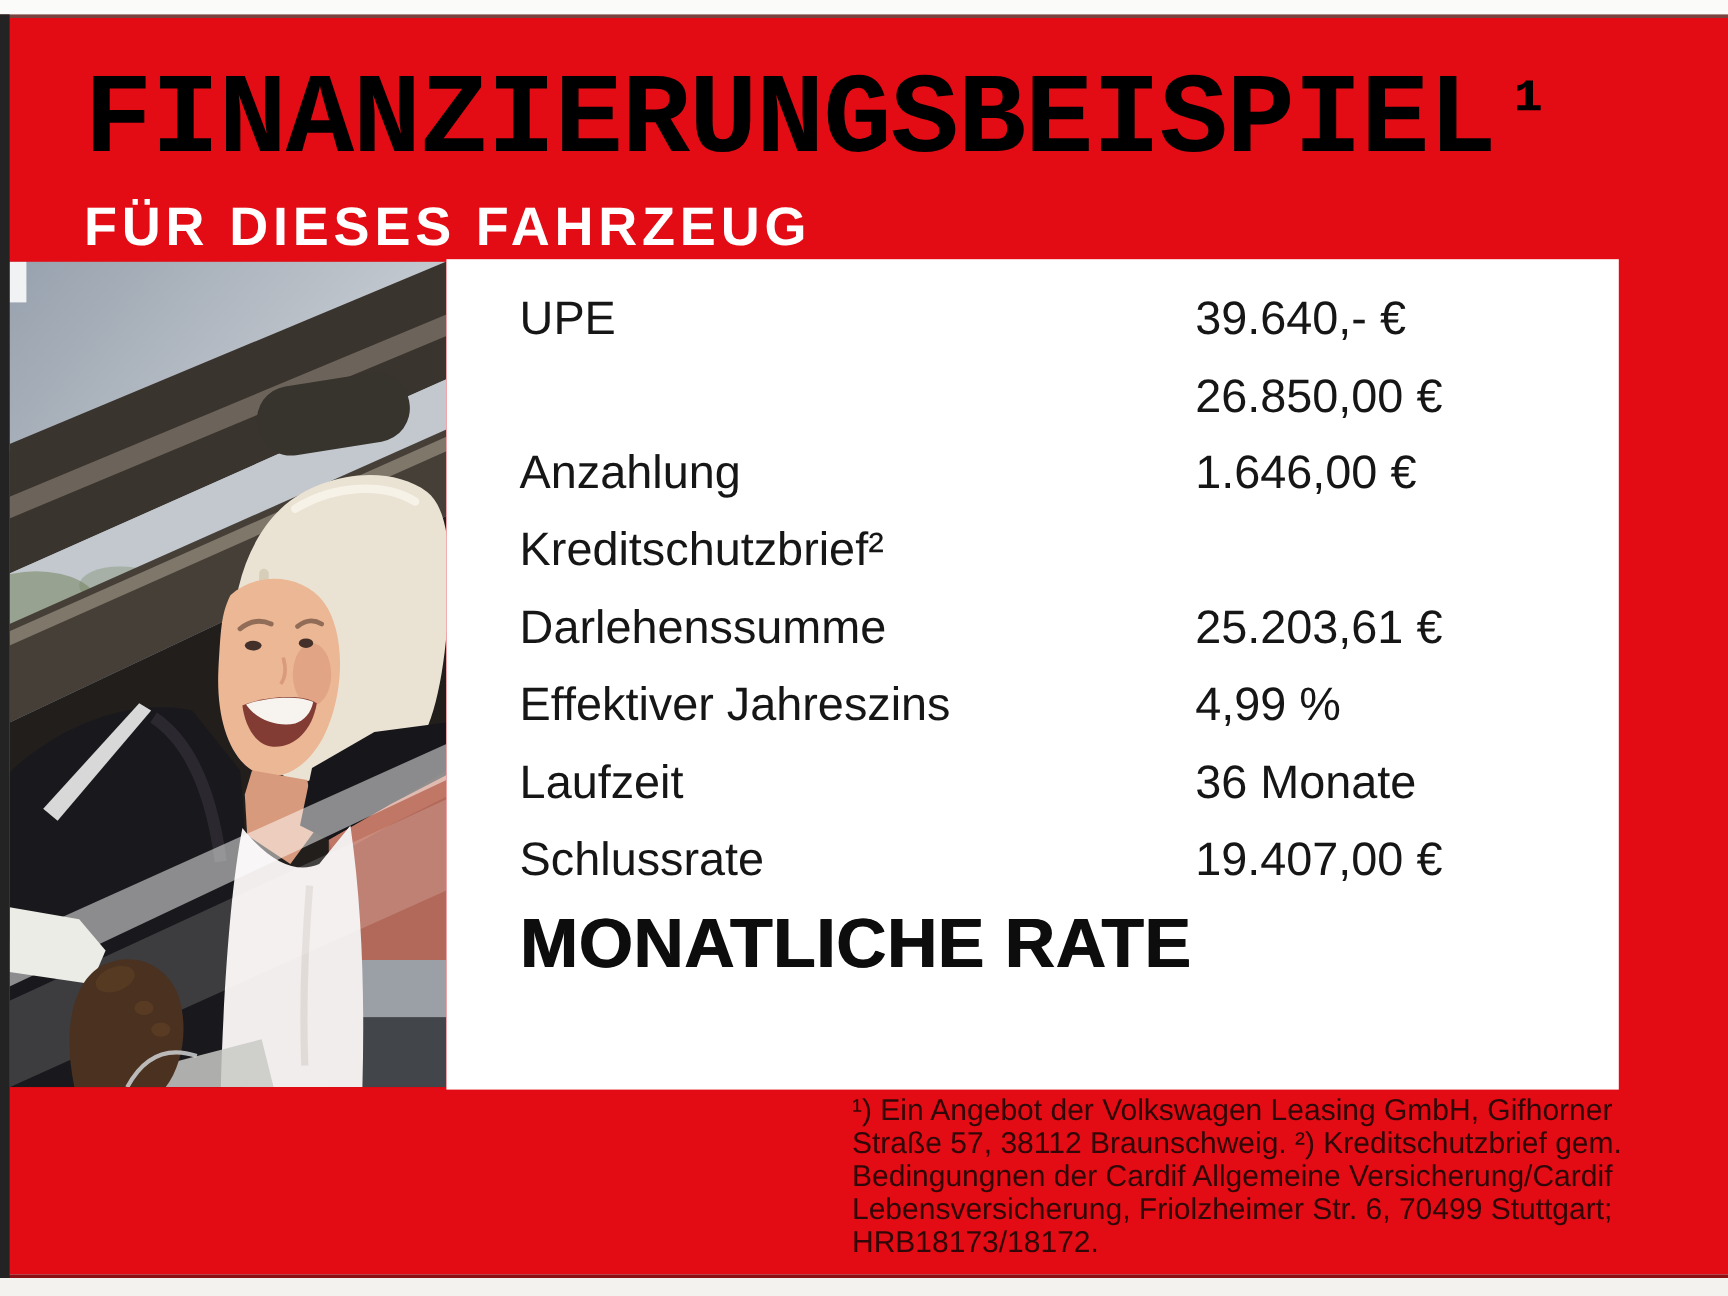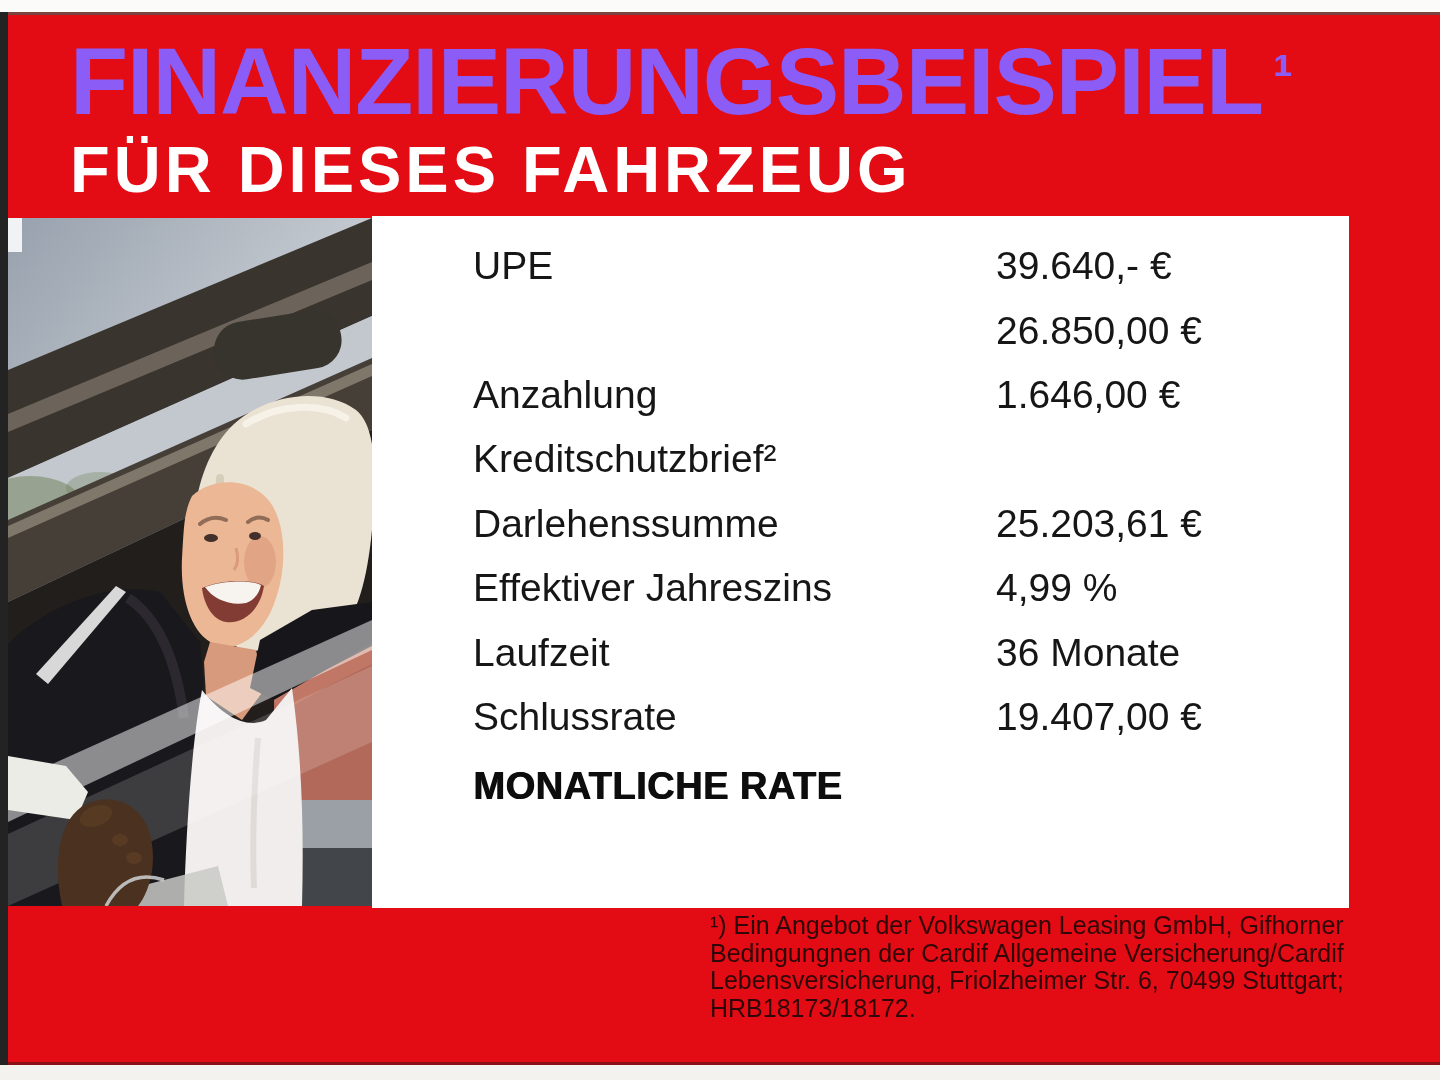--- a/index.html
+++ b/index.html
@@ -10,41 +10,41 @@
   }
   .abs{position:absolute;}
   
   .edge-top{left:0;top:12px;width:1440px;height:3px;background:#7a4340;}
   .red-bg{left:0;top:15px;width:1440px;height:1047px;background:#e30b14;}
   .edge-bottom{left:0;top:1062px;width:1440px;height:3px;background:#8a1016;}
   .strip-bottom{left:0;top:1065px;width:1440px;height:15px;background:#f4f2ef;}
   .left-bar{left:0;top:12px;width:8px;height:1053px;background:#232323;}
   
   .title{
-    left:70px;top:28px;width:1340px;color:#8b5cf6;font-weight:700;
-    font-size:95px;line-height:95px;letter-spacing:-1px;white-space:nowrap;
+    left:70px;top:46px;width:1340px;color:#000000;font-weight:700;
+    font-size:95px;line-height:95px;letter-spacing:-1px;white-space:nowrap;font-family:Liberation Mono, monospace;
   }
   .title .sup{font-size:60px;vertical-align:18px;margin-left:10px;letter-spacing:0;}
   .subtitle{
-    left:70px;top:141px;width:1340px;color:#ffffff;font-weight:700;
-    font-size:65px;line-height:57px;letter-spacing:4px;white-space:nowrap;
+    left:70px;top:160px;width:1340px;color:#ffffff;font-weight:700;
+    font-size:45px;line-height:57px;letter-spacing:4px;white-space:nowrap;
   }
   
   .photo{left:8px;top:218px;width:364px;height:688px;overflow:hidden;}
   .photo svg{display:block;width:364px;height:688px;}
   
   .panel{
     left:372px;top:216px;width:977px;height:692px;background:#ffffff;
     box-sizing:border-box;padding-top:18px;
   }
   .frow{position:relative;height:64.4px;display:flex;align-items:center;
-    font-size:39px;color:#161616;padding-left:40px;}
+    font-size:39px;color:#161616;}
   .frow .lbl{margin-left:61px;white-space:nowrap;}
   .frow .val{position:absolute;left:624px;white-space:nowrap;}
-  .frow.total{height:74px;font-size:38px;font-weight:900;letter-spacing:.5px;
+  .frow.total{height:74px;font-size:58px;font-weight:900;letter-spacing:.5px;
     text-shadow:1px 0 0 currentColor;color:#0d0d0d;}
   
   .footnotes{
     left:710px;top:912px;width:645px;color:#300708;
     font-size:25px;line-height:27.5px;
   }
   .footnotes .fl{display:block;white-space:nowrap;}
 </style>
 </head>
 <body>
@@ -153,18 +153,19 @@
         <span class="lbl">Schlussrate</span>
         <span class="val">19.407,00 €</span>
       </div>
     <div class="frow total">
         <span class="lbl">MONATLICHE RATE</span>
       </div>
   </section>
 
   <div class="abs footnotes">
     <span class="fl">¹) Ein Angebot der Volkswagen Leasing GmbH, Gifhorner</span>
+    <span class="fl">Straße 57, 38112 Braunschweig. ²) Kreditschutzbrief gem.</span>
     <span class="fl">Bedingungnen der Cardif Allgemeine Versicherung/Cardif</span>
     <span class="fl">Lebensversicherung, Friolzheimer Str. 6, 70499 Stuttgart;</span>
     <span class="fl">HRB18173/18172.</span>
   </div>
 
 </div>
 
 </body></html>

